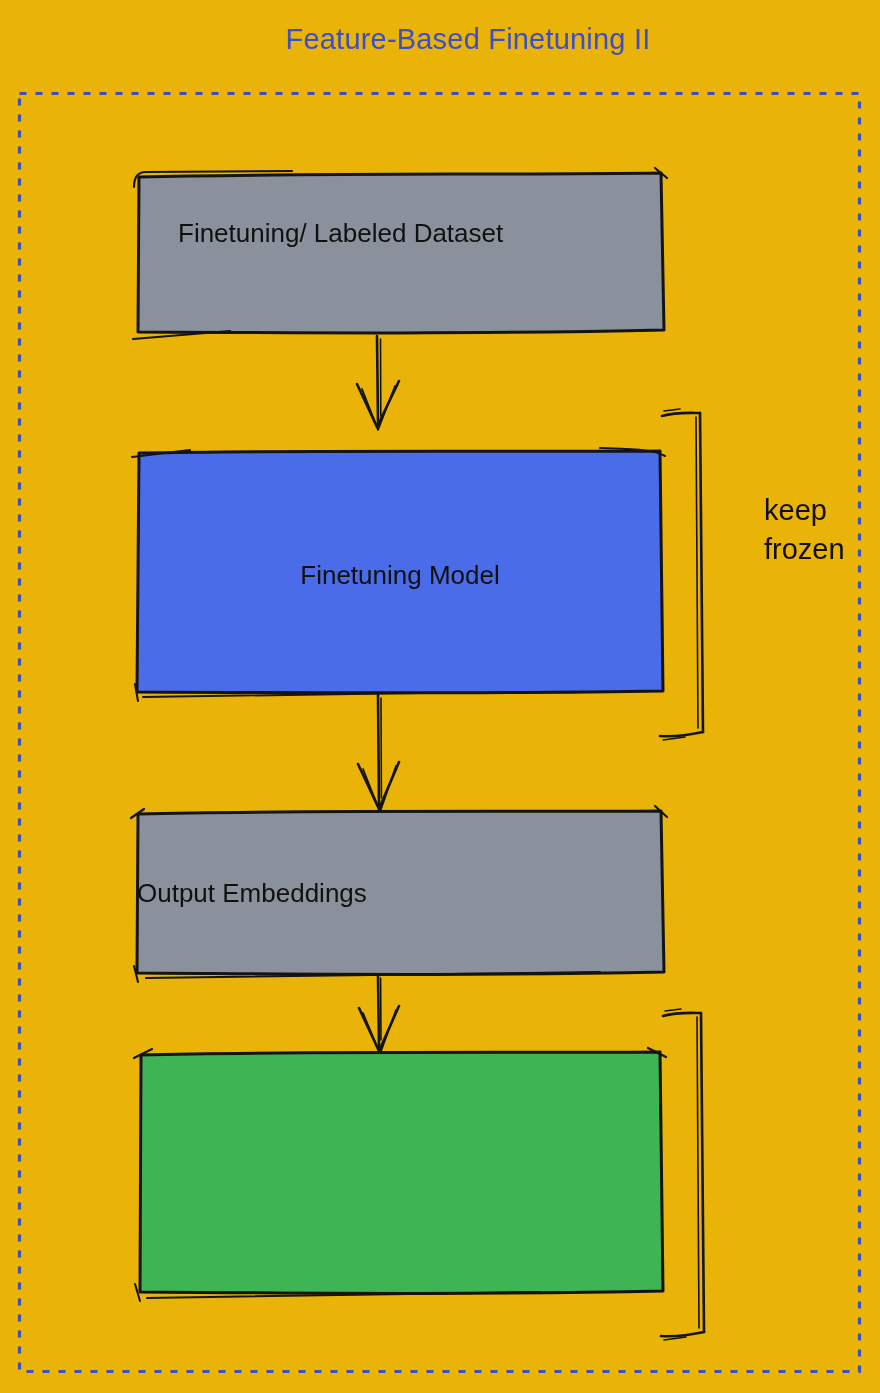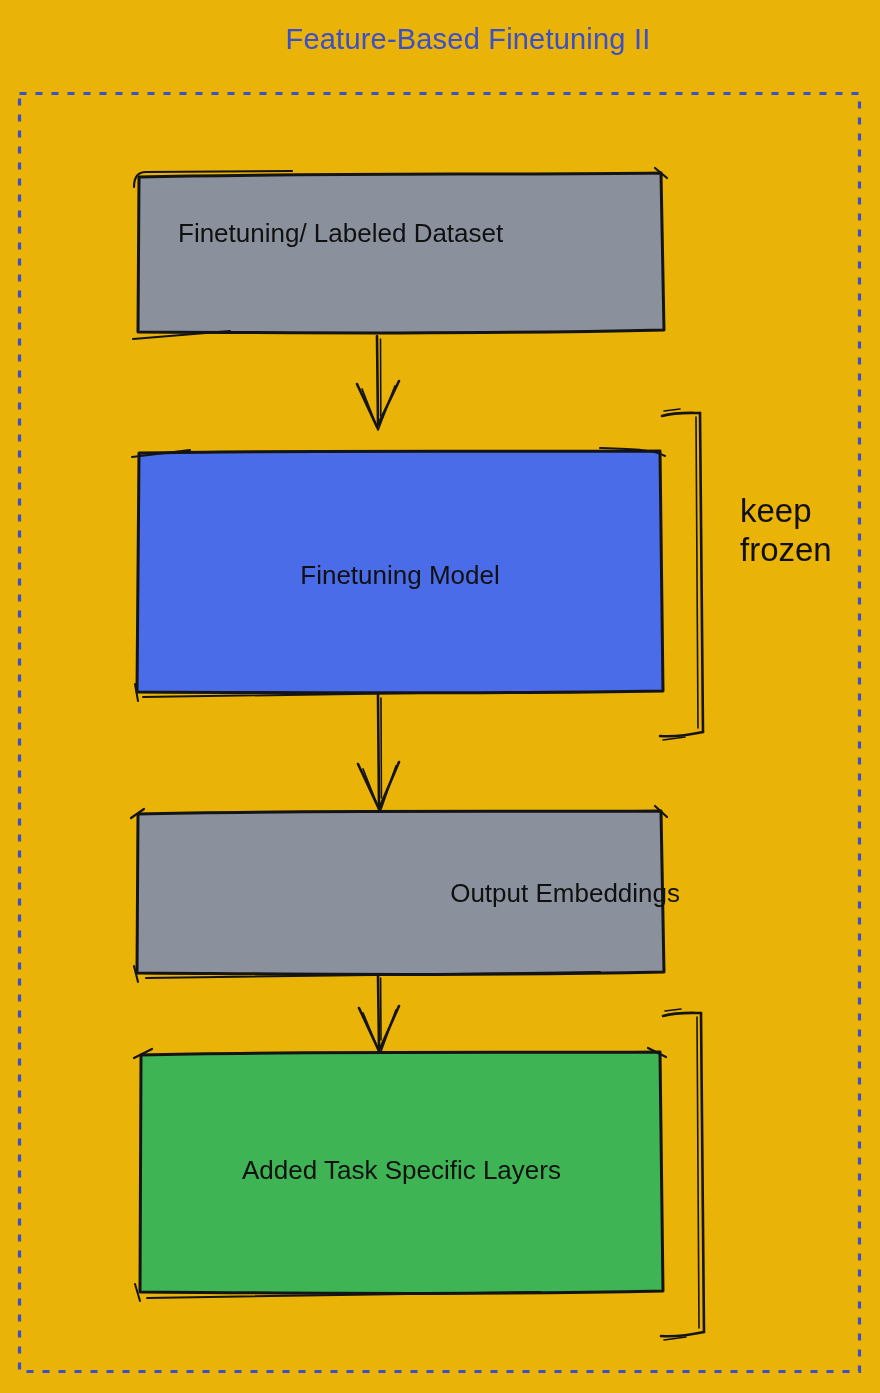--- a/index.html
+++ b/index.html
@@ -21,27 +21,28 @@
   }
   .box-label{
     position:absolute;
     font-size:26px;line-height:30px;
     color:#101010;
     white-space:nowrap;
     text-align:center;
   }
   .label-dataset{left:178px;top:218px;}
   .label-pretrained{left:137px;top:560px;width:526px;text-align:center;}
-  .label-embeddings{left:153px;top:878px;width:527px;text-align:right;}
+  .label-embeddings{left:137px;top:878px;width:527px;text-align:left;}
   .label-tasklayers{left:140px;top:1155px;width:523px;text-align:center;}
   .bracket-label{
     position:absolute;
-    font-size:33px;line-height:39px;
+    font-size:29px;line-height:39px;
     color:#101010;
     white-space:pre-line;
+    margin-left:24px;
   }
   .label-keepfrozen{left:740px;top:491px;}
   .label-trainupdate{left:740px;top:1096px;}
 </style>
 </head>
 <body>
 
 <div id="stage">
 
   <svg id="diagram-svg" width="880" height="1393" viewBox="0 0 880 1393">
@@ -120,18 +121,17 @@
   </svg>
 
   <div class="page-title">Feature-Based Finetuning II</div>
 
   <div class="box-label label-dataset">Finetuning/ Labeled Dataset</div>
 
   <div class="box-label label-pretrained">Finetuning Model</div>
 
   <div class="box-label label-embeddings">Output Embeddings</div>
 
-  <div class="box-label label-tasklayers">Added Task Specific Layers</div>
 
   <div class="bracket-label label-keepfrozen">keep
 frozen</div>
 
 </div>
 
 </body></html>

